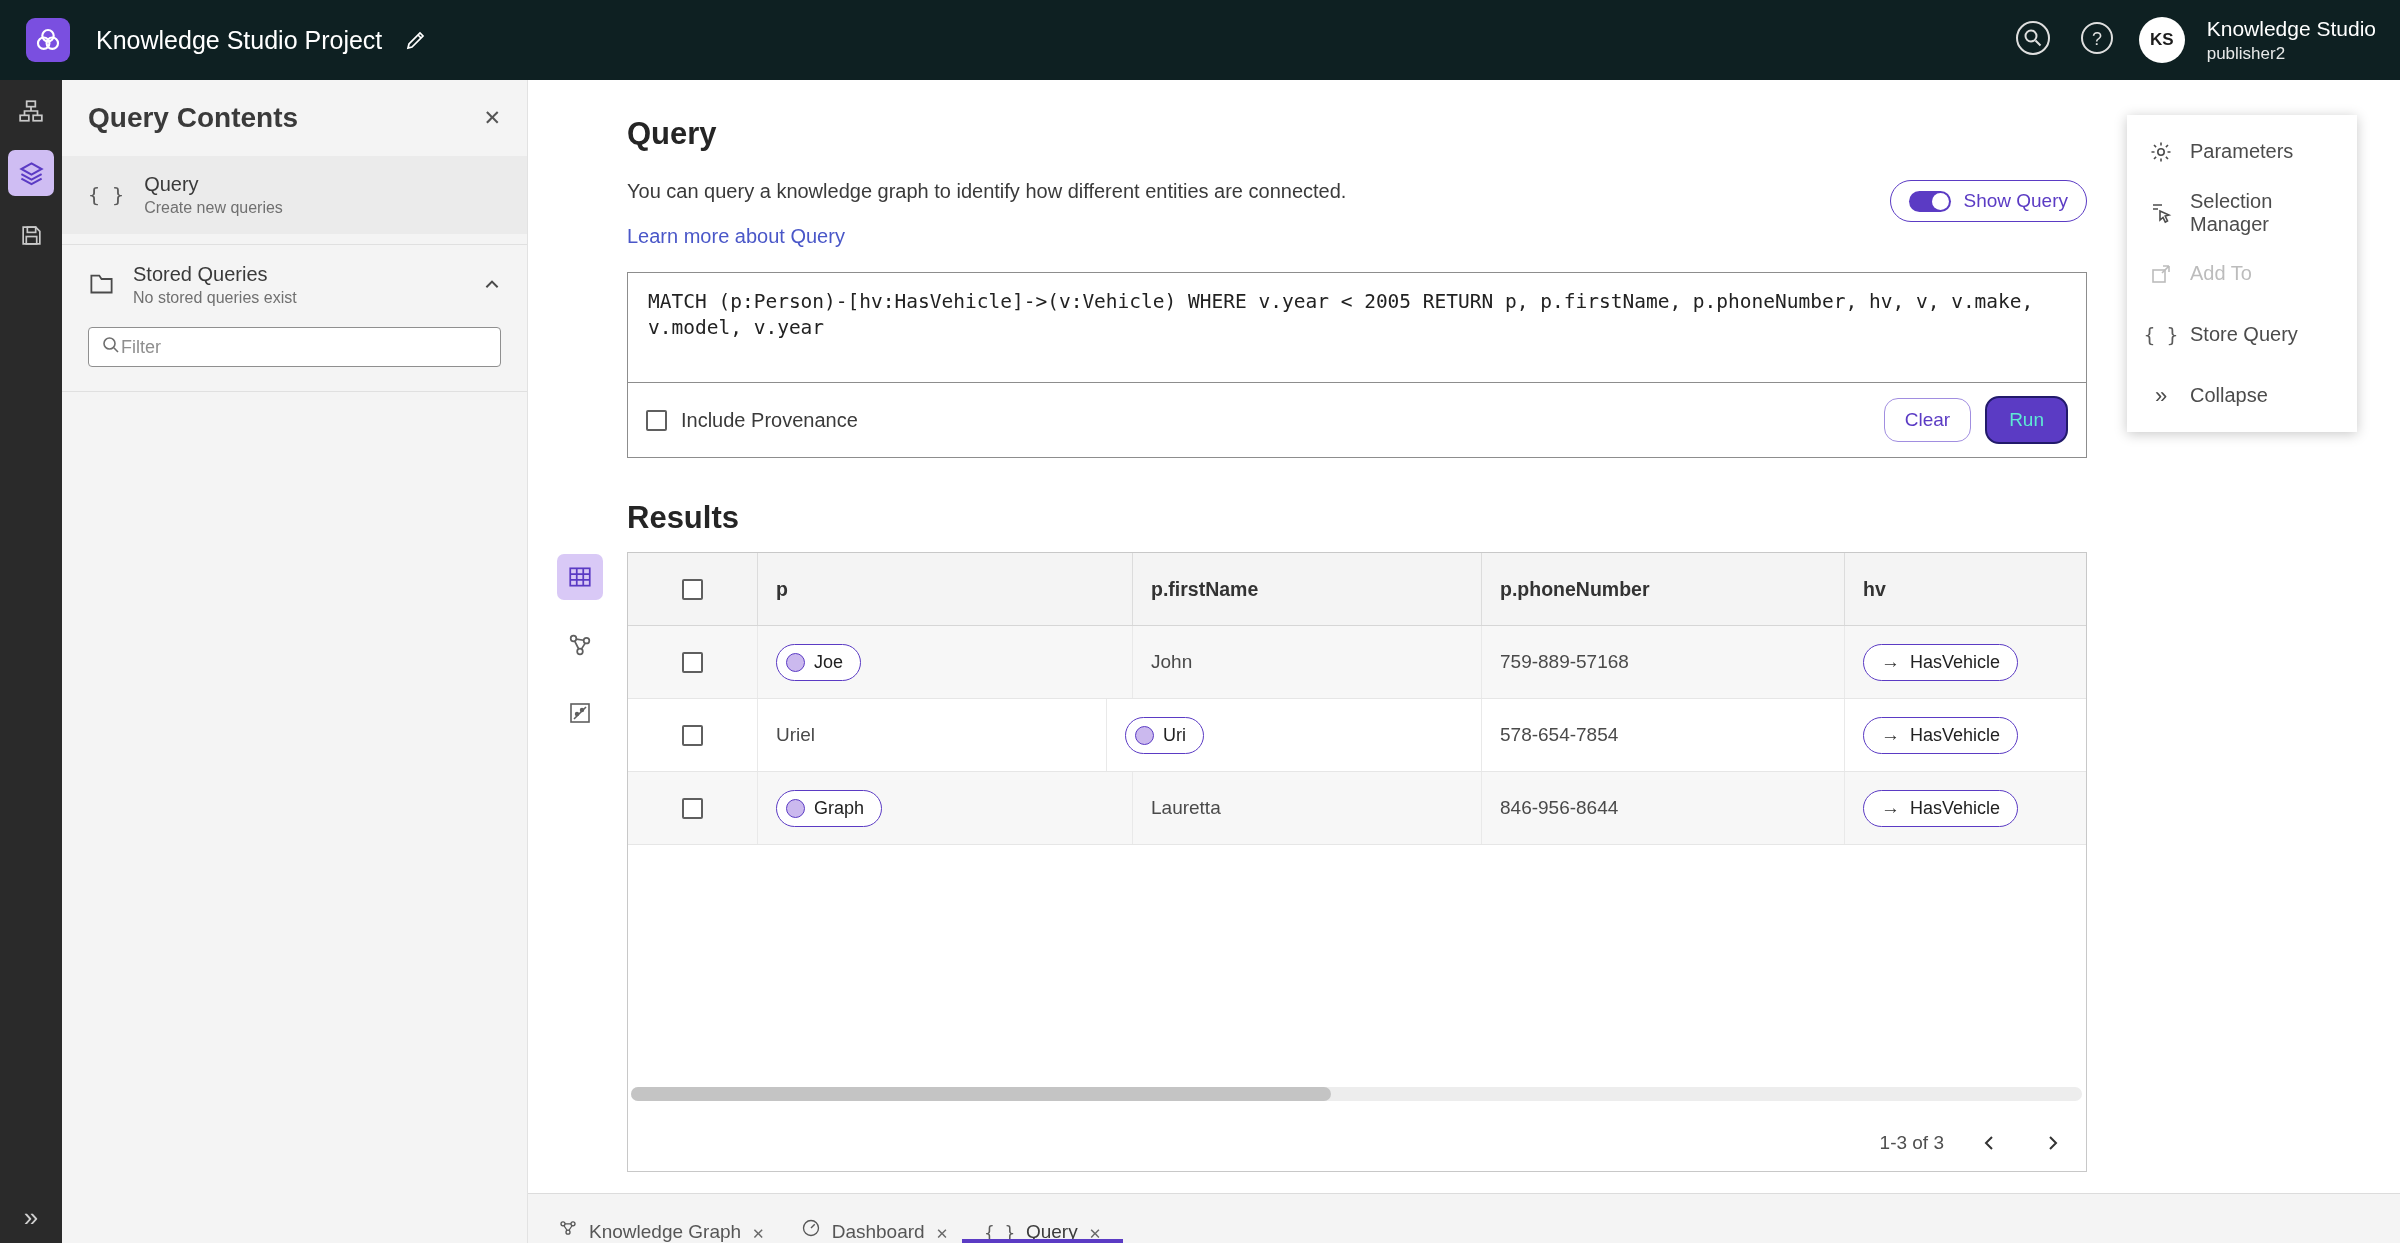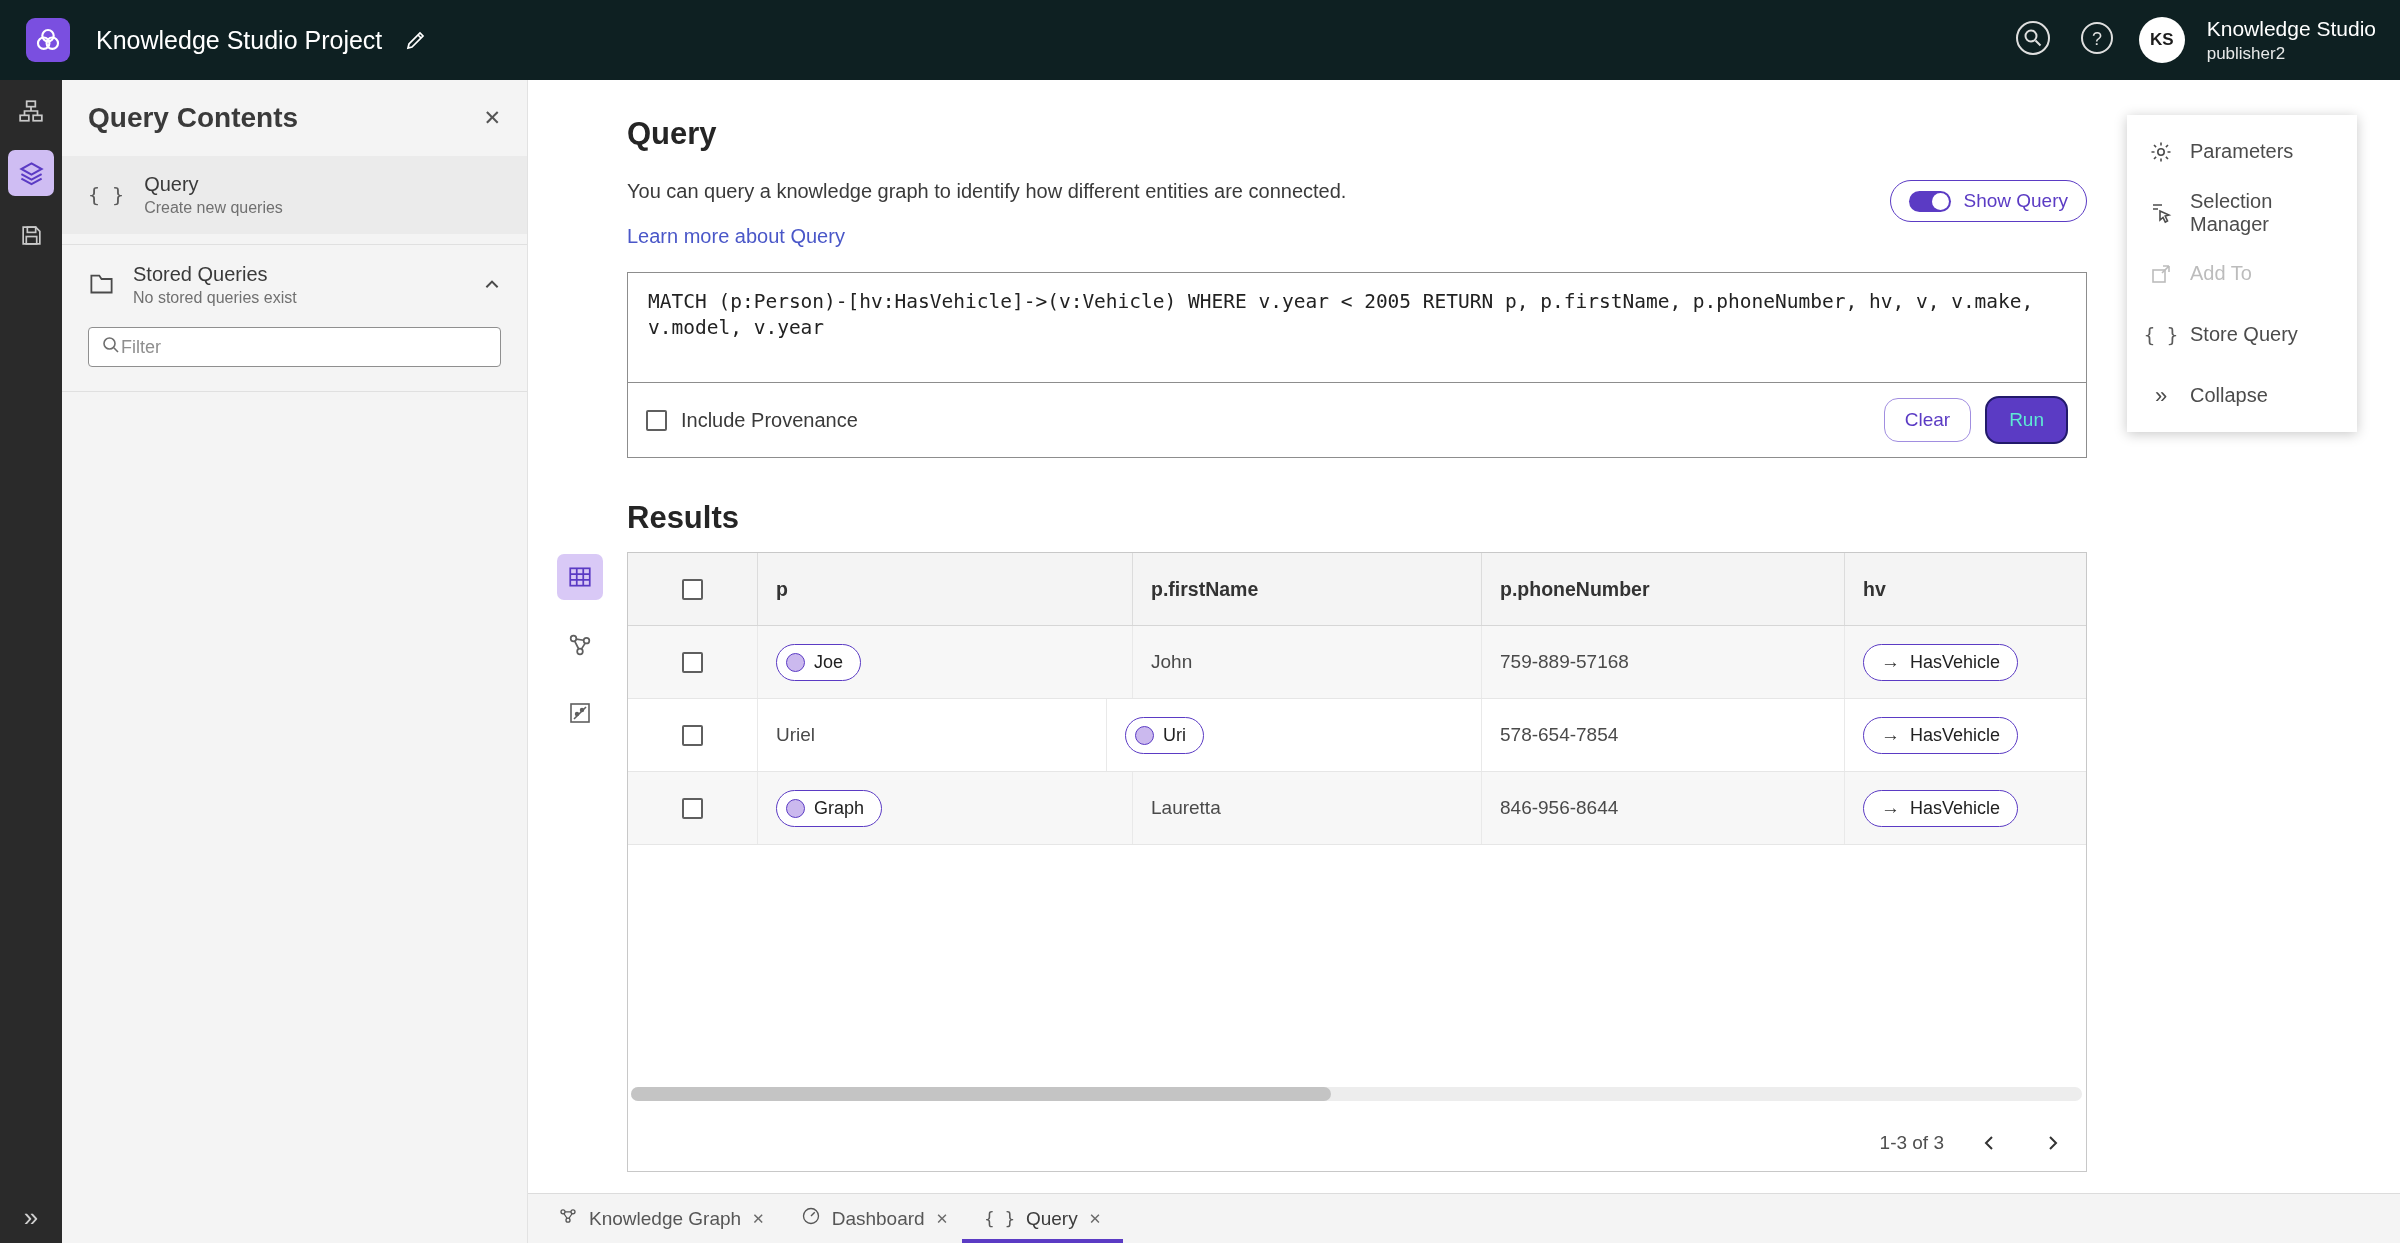--- a/index.html
+++ b/index.html
@@ -120,21 +120,21 @@
   .float-menu { position:absolute; left:2127px; top:115px; width:230px; background:#fff;
                 box-shadow:0 2px 12px rgba(0,0,0,.22); padding:6px 0; z-index:40; }
   .menu-item { height:61px; display:flex; align-items:center; gap:17px; padding:0 22px;
                font-size:20px; color:#4c4c4c; cursor:pointer; }
   .menu-item.disabled { color:#bcbcbc; cursor:default; }
   .menu-icon { width:24px; display:flex; justify-content:center; }
 
   
   .tabbar { position:absolute; left:528px; right:0; bottom:0; height:50px; background:#f4f4f4;
             border-top:1px solid #dcdcdc; display:flex; align-items:stretch; padding-left:12px; z-index:15; }
-  .tab { position:relative; display:flex; align-items:center; gap:11px; padding:0 18px;
+  .tab { position:relative; display:flex; align-items:flex-end; gap:11px; padding:0 18px;
          font-size:19px; color:#565656; cursor:pointer; }
   .tab.active { color:#3c3c3c; }
   .tab.active::after { content:""; position:absolute; left:-4px; right:-4px; bottom:0; height:4px; background:#5b3bc4; }
   .tab-close { font-size:15px; color:#6a6a6a; }
 </style>
 </head>
 <body>
 
 <header class="topbar">
   <div class="logo">

